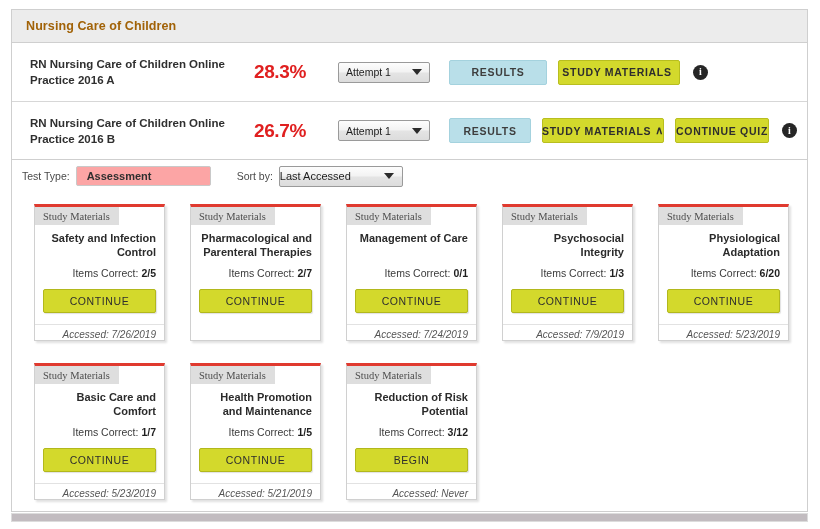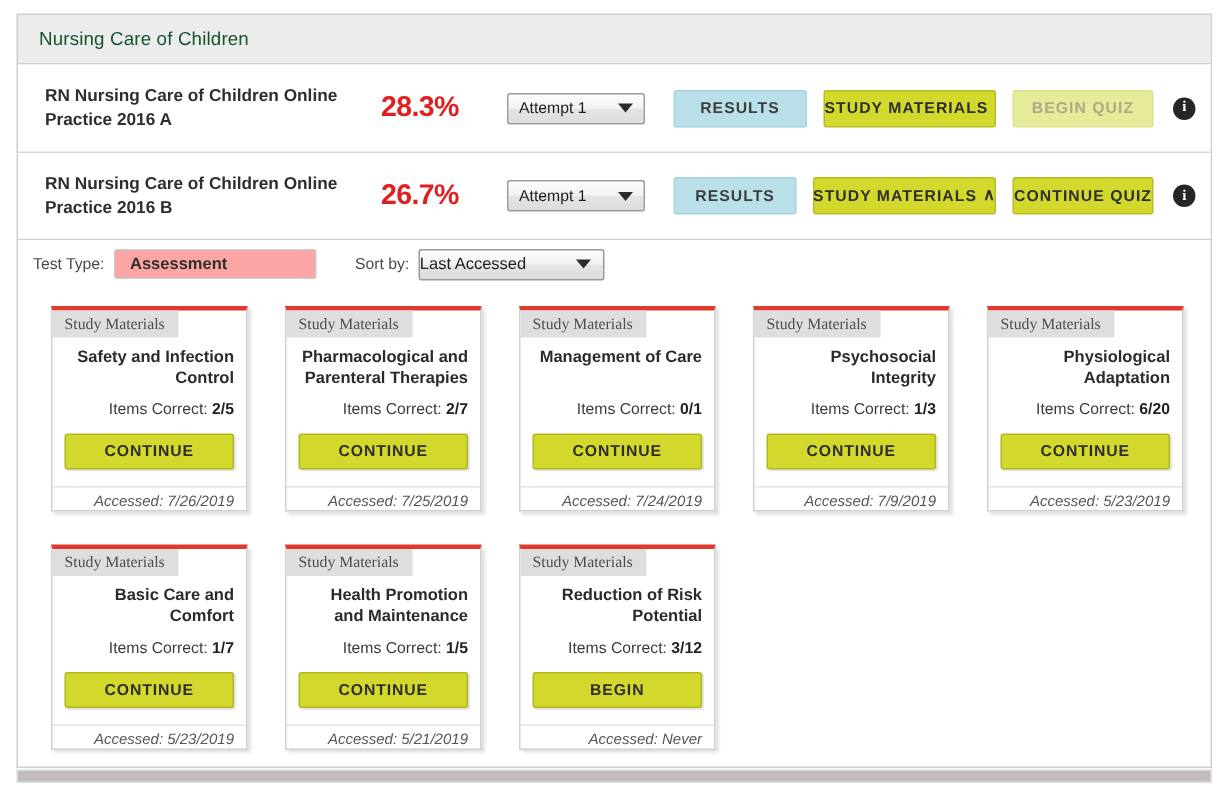--- a/index.html
+++ b/index.html
@@ -38,22 +38,22 @@
     height: 33px;
     background: #ececec;
     border-bottom: 1px solid #cfcfcf;
     display: flex;
     align-items: center;
     padding-left: 14px;
     box-sizing: border-box;
   }
   .course-header-title {
     font-size: 12.5px;
-    font-weight: normal;
-    color: #14532d;
+    font-weight: bold;
+    color: #a16207;
     letter-spacing: .1px;
   }
 
   .attempt-row {
     height: 58px;
     display: flex;
     align-items: center;
     padding: 0 10px 0 18px;
     box-sizing: border-box;
     background: #ffffff;
@@ -303,21 +303,21 @@
     margin: 10px auto 0 auto;
     width: 113px;
     height: 24px;
     background: #d3d92c;
     border: 1px solid #b2b81c;
     border-radius: 2px;
     display: flex;
     align-items: center;
     justify-content: center;
     font-size: 10.5px;
-    font-weight: bold;
+    font-weight: normal;
     letter-spacing: .6px;
     color: #2e2e2e;
     box-sizing: border-box;
     cursor: pointer;
     box-shadow: 1px 1px 1px rgba(0,0,0,0.12);
   }
   .card-footer {
     border-top: 1px solid #e2e2e2;
     margin: 8px 0 0 0;
     padding: 4px 8px 0 8px;
@@ -361,21 +361,20 @@
       <div class="attempt-score">28.3%</div>
       <div class="attempt-select">
         <span>Attempt 1</span>
         <span class="caret"></span>
       </div>
       <div class="btn btn-results">RESULTS</div>
       <div class="btn btn-study">
         <span>STUDY MATERIALS</span>
         <span class="chev"></span>
       </div>
-      <div class="btn btn-quiz disabled">BEGIN QUIZ</div>
       <div class="info-icon">i</div>
     </div>
 
     <div class="attempt-row">
       <div class="attempt-title">RN Nursing Care of Children Online Practice 2016 B</div>
       <div class="attempt-score">26.7%</div>
       <div class="attempt-select">
         <span>Attempt 1</span>
         <span class="caret"></span>
       </div>
@@ -420,21 +419,20 @@
       <div class="card">
         <div class="card-tab">Study Materials</div>
         <div class="card-body">
           <div class="card-title">Pharmacological and Parenteral Therapies</div>
           <div class="card-items">
             <span>Items Correct:</span>
             <b>2/7</b>
           </div>
           <div class="card-btn">CONTINUE</div>
         </div>
-        <div class="card-footer">Accessed: 7/25/2019</div>
       </div>
 
       <div class="card">
         <div class="card-tab">Study Materials</div>
         <div class="card-body">
           <div class="card-title">Management of Care</div>
           <div class="card-items">
             <span>Items Correct:</span>
             <b>0/1</b>
           </div>

